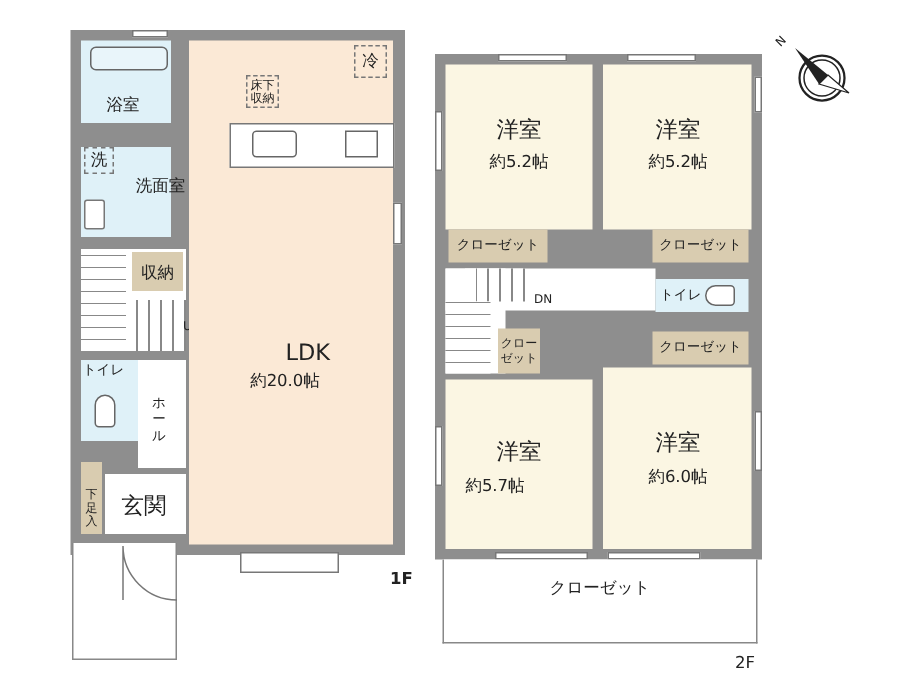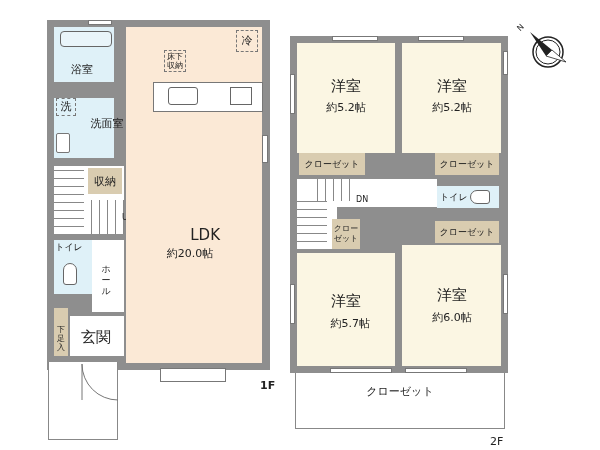--- a/index.html
+++ b/index.html
@@ -113,21 +113,21 @@
 
   <div class="abs clo" style="left:42px;top:203px;width:28px;height:30px;"></div>
   <div class="lbl xs" style="left:42px;top:208px;width:28px;white-space:pre-line;line-height:1.2;">クロー
 ゼット</div>
 
   <div class="abs clo" style="left:145px;top:205px;width:64px;height:22px;"></div>
   <div class="lbl sm" style="left:145px;top:212px;width:64px;">クローゼット</div>
 
   <div class="abs yo" style="left:7px;top:237px;width:98px;height:113px;"></div>
   <div class="lbl big" style="left:26px;top:278px;width:60px;">洋室</div>
-  <div class="lbl mid" style="left:20px;top:302px;width:60px;text-align:right;">約5.7帖</div>
+  <div class="lbl mid" style="left:10px;top:302px;width:60px;">約5.7帖</div>
 
   <div class="abs yo" style="left:112px;top:229px;width:99px;height:121px;"></div>
   <div class="lbl big" style="left:132px;top:272px;width:60px;">洋室</div>
   <div class="lbl mid" style="left:132px;top:296px;width:60px;">約6.0帖</div>
 
   <div class="win" style="left:42px;top:20px;width:46px;height:5px;"></div>
   <div class="win" style="left:128px;top:20px;width:46px;height:5px;"></div>
   <div class="win" style="left:0px;top:58px;width:5px;height:40px;"></div>
   <div class="win" style="left:213px;top:35px;width:5px;height:24px;"></div>
   <div class="win" style="left:0px;top:268px;width:5px;height:40px;"></div>

